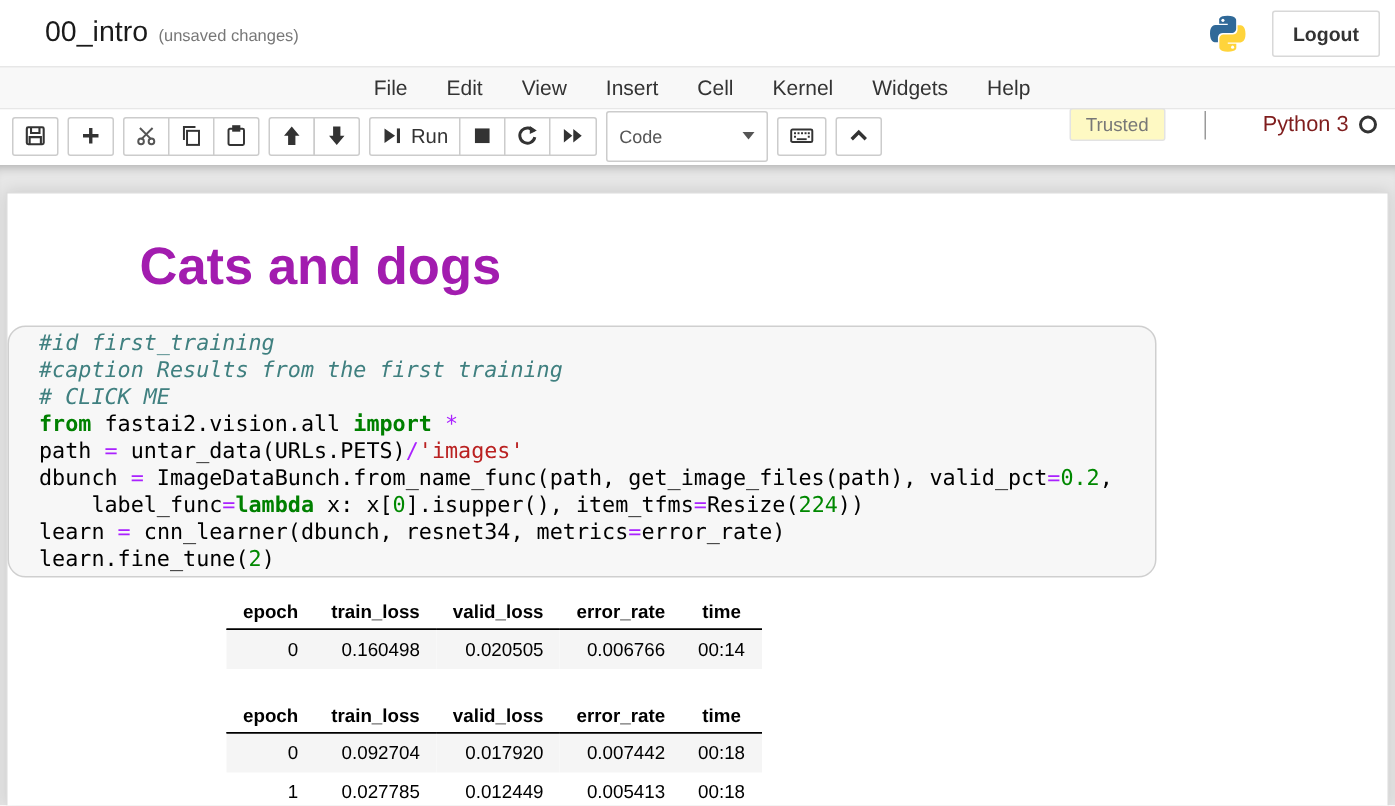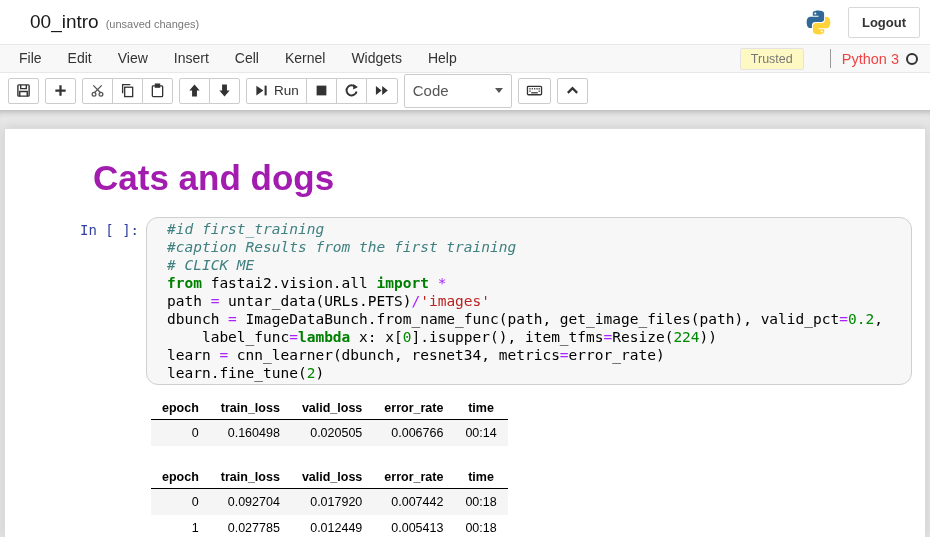--- a/index.html
+++ b/index.html
@@ -12,42 +12,42 @@
   .logo-word { font-size:24px; color:#4e4e4e; letter-spacing:-0.5px; margin-left:6px; line-height:30px; }
   .nb-title { font-size:19px; color:#1a1a1a; margin-left:18px; }
   .checkpoint { font-size:11px; color:#777; margin-left:7px; margin-top:4px; }
   .header-right { margin-left:auto; display:flex; align-items:center; }
   .py-logo { margin-right:16px; display:flex; }
   .logout-btn { font-size:13px; color:#333; background:#fff; border:1px solid #d8d8d8;
                 border-radius:2px; padding:7px 13px; cursor:pointer;font-weight:bold; }
 
   
   #menubar { height:29px; background:#f8f8f8; border-top:1px solid #e7e7e7; border-bottom:1px solid #e7e7e7;
-             display:flex; align-items:center; padding-left:6px; }
+             display:flex; align-items:center; padding-left:6px;flex-direction:column; }
   #menu-items { list-style:none; display:flex; }
   #menu-items li { font-size:14px; color:#333; padding:0 13px; line-height:27px; cursor:pointer; }
   .menubar-right { margin-left:auto; display:flex; align-items:center; padding-right:12px; }
   .trusted { font-size:12.5px; color:#777; border:1px solid #e3e3e3; background:#fef9c3;
              border-radius:2px; padding:3px 10px; margin-right:26px; }
   .kernel-divider { width:1px; height:19px; background:#9a9a9a; margin-right:11px; }
-  .kernel-name { font-size:14.5px; color:#ef4444; margin-right:7px; }
+  .kernel-name { font-size:14.5px; color:#7f1d1d; margin-right:7px;margin-left:27px; }
   .kernel-circle { width:12px; height:12px; border:2px solid #333; border-radius:50%; display:inline-block; }
 
   
   #toolbar { height:37px; display:flex; align-items:center; padding:0 0 2px 8px; background:#fff; }
   .btn-group { display:inline-flex; margin-right:6px; }
   .tbtn { height:26px; min-width:30px; padding:0 7px; background:#fff; border:1px solid #ccc;
           display:inline-flex; align-items:center; justify-content:center; cursor:pointer; }
   .btn-group .tbtn + .tbtn { margin-left:-1px; }
   .btn-group .tbtn:first-child { border-radius:2px 0 0 2px; }
   .btn-group .tbtn:last-child { border-radius:0 2px 2px 0; }
   .btn-group .tbtn:only-child { border-radius:2px; }
   .run-label { font-size:13.5px; color:#333; margin-left:5px; }
   .cell-type { width:108px; height:26px; border:1px solid #ccc; border-radius:2px; background:#fff;
-               display:flex; align-items:center; padding:16px 8px; font-size:15px; color:#555;
+               display:flex; align-items:center; padding:16px 8px; font-size:12px; color:#555;
                margin-right:6px; cursor:pointer; }
   .caret-down { margin-left:auto; width:0; height:0; border-left:4px solid transparent;
                 border-right:4px solid transparent; border-top:5px solid #555; }
 
   
   #site { height:427px; background:#e7e7e7; box-shadow:inset 0 7px 7px -6px rgba(0,0,0,.28);
           padding:18px 4px 0; }
   #notebook-container { background:#fff; height:100%; box-shadow:0 0 10px rgba(0,0,0,.13);
                         border:1px solid #dcdcdc; border-bottom:none; padding-top:34px; }
 
@@ -255,21 +255,20 @@
 </div>
 
 <div id="site">
   <div id="notebook-container">
 
     <div class="md-cell">
       <h2>Cats and dogs</h2>
     </div>
 
     <div class="code-cell">
-      <div class="prompt">In [ ]:</div>
       <div class="input-area">
         <pre id="code-lines"><div><span class="tok-com">#id first_training</span></div><div><span class="tok-com">#caption Results from the first training</span></div><div><span class="tok-com"># CLICK ME</span></div><div><span class="tok-kw">from</span><span> fastai2.vision.all </span><span class="tok-kw">import</span><span> </span><span class="tok-op">*</span></div><div><span>path </span><span class="tok-op">=</span><span> untar_data(URLs.PETS)</span><span class="tok-op">/</span><span class="tok-str">'images'</span></div><div><span>dbunch </span><span class="tok-op">=</span><span> ImageDataBunch.from_name_func(path, get_image_files(path), valid_pct</span><span class="tok-op">=</span><span class="tok-num">0.2</span><span>,</span></div><div><span>    label_func</span><span class="tok-op">=</span><span class="tok-kw">lambda</span><span> x: x[</span><span class="tok-num">0</span><span>].isupper(), item_tfms</span><span class="tok-op">=</span><span>Resize(</span><span class="tok-num">224</span><span>))</span></div><div><span>learn </span><span class="tok-op">=</span><span> cnn_learner(dbunch, resnet34, metrics</span><span class="tok-op">=</span><span>error_rate)</span></div><div><span>learn.fine_tune(</span><span class="tok-num">2</span><span>)</span></div></pre>
       </div>
     </div>
 
     <div class="output-area" id="output-area">
         <table>
           <thead>
             <tr>
               <th>epoch</th>

